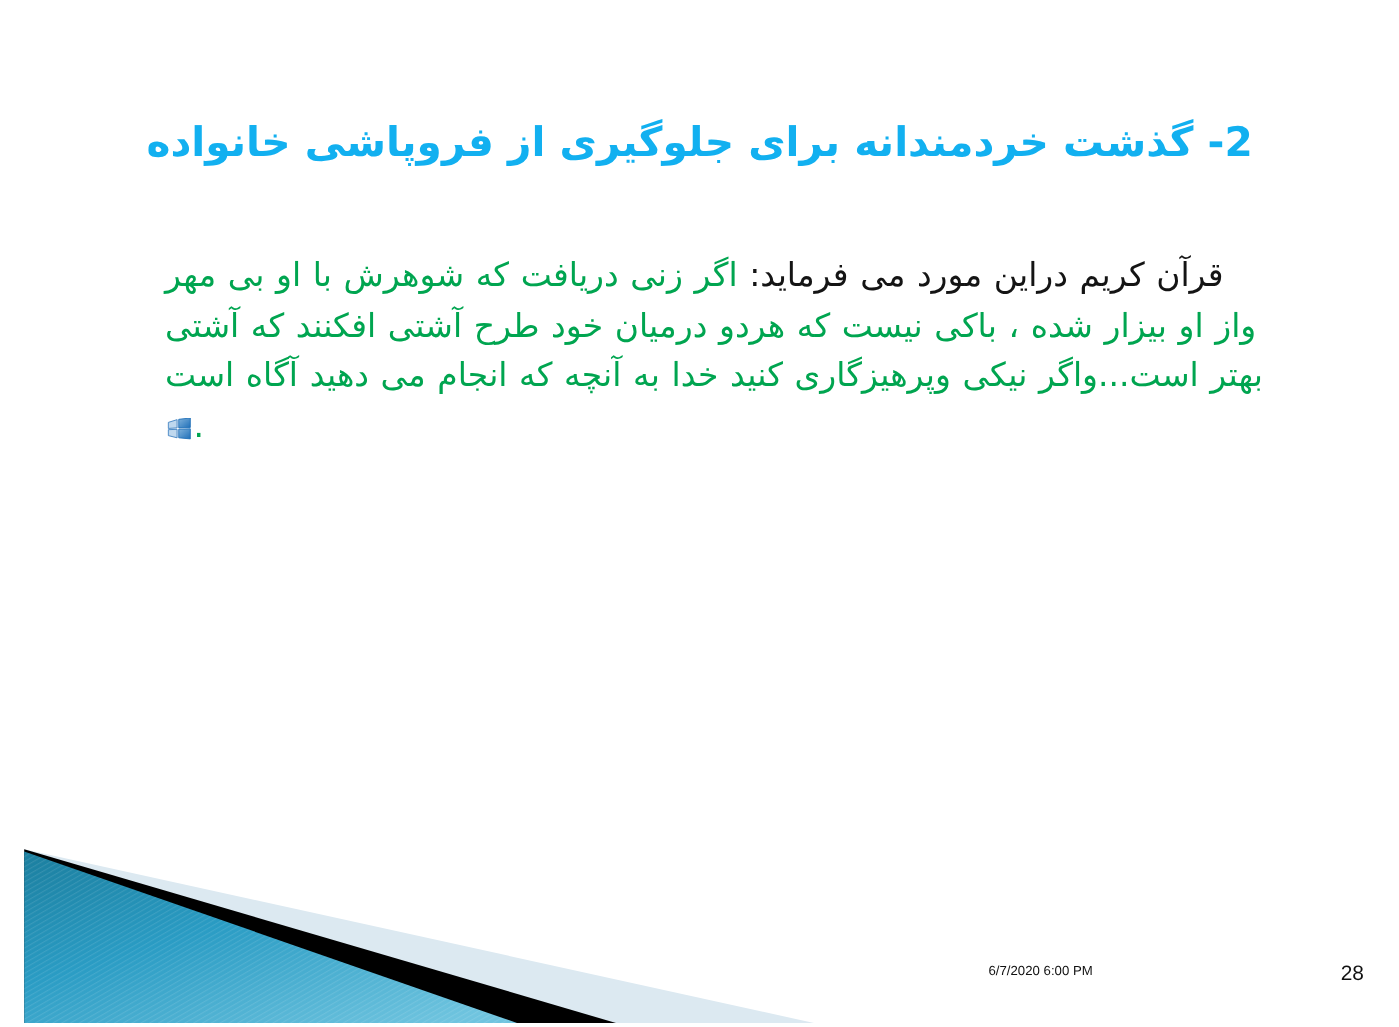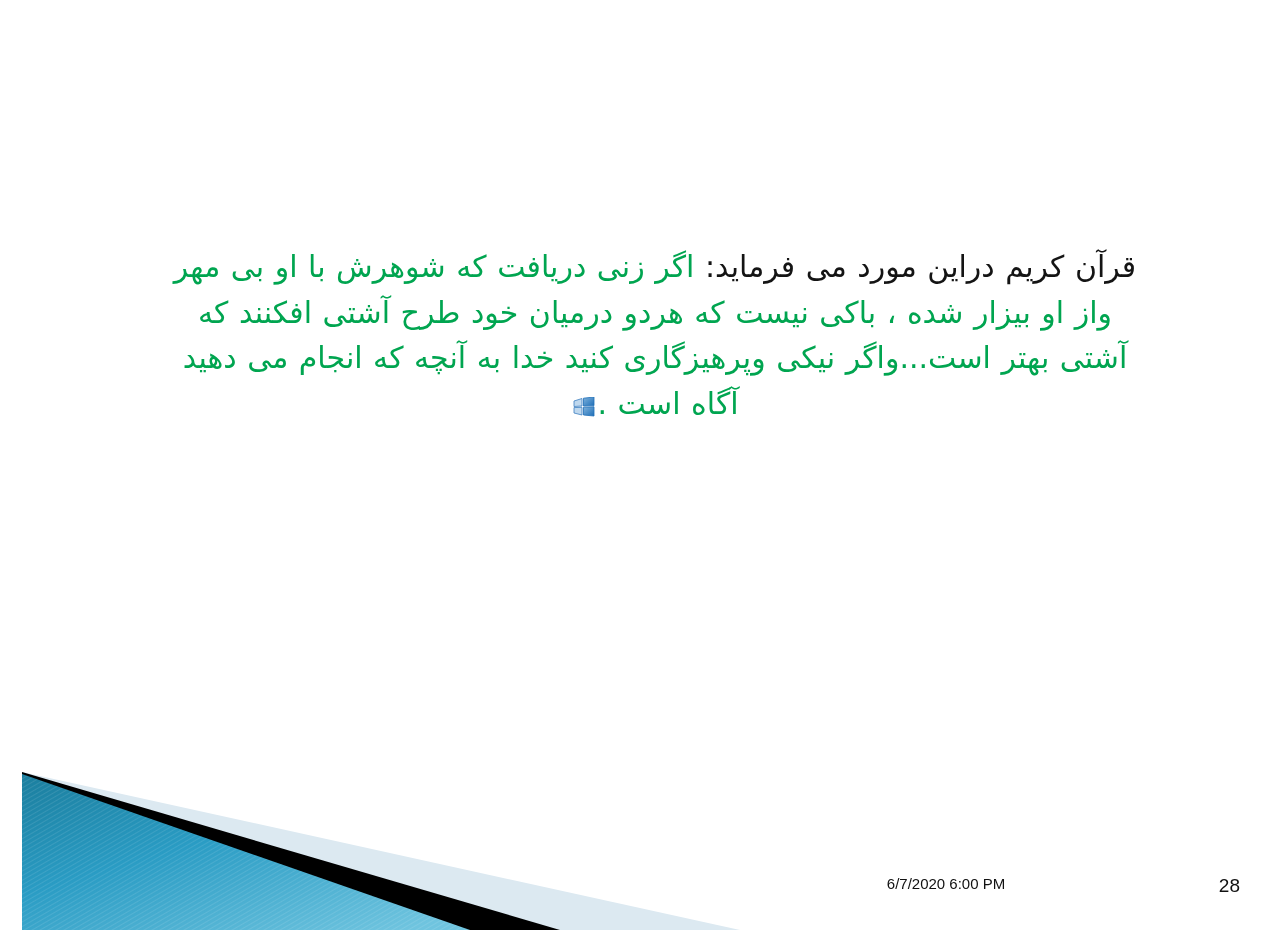--- a/index.html
+++ b/index.html
@@ -52,22 +52,22 @@
     direction: rtl;
     text-align: right;
   }
 
   .body-para {
     direction: rtl;
     unicode-bidi: isolate;
     font-size: 30px;
     line-height: 1.52;
     color: #00A550;
-    margin: 16px;
-    text-align: center;
+    margin: 0;
+    text-align: left;
     word-spacing: 1px;
   }
 
   .lead-dark {
     color: #141414;
   }
 
   
   .pane-bullet {
     display: inline-block;
@@ -88,41 +88,44 @@
   }
 
   
   .footer-date {
     position: absolute;
     left: 50%;
     transform: translateX(-50%);
     margin-left: 310px;
     top: 875px;
     direction: ltr;
-    font-size: 15px;
+    font-size: 12px;
     color: #111111;
     font-family: "Liberation Sans", sans-serif;
     white-space: nowrap;
   }
 
   .footer-number {
     position: absolute;
     right: 32px;
     top: 875px;
     direction: ltr;
     font-size: 19px;
     color: #111111;
     font-family: "Liberation Sans", sans-serif;
   }
 </style>
 </head>
 <body>
 
 <div id="slide">
 
+  <div class="title-block">
+    <div class="title-text">2- گذشت خردمندانه برای جلوگیری از فروپاشی خانواده</div>
+  </div>
 
   <div class="body-block">
     <p class="body-para"><span class="lead-dark">قرآن کریم دراین مورد می فرماید:</span><span> اگر زنی دریافت که شوهرش با او بی مهر واز او بیزار شده ، باکی نیست که هردو درمیان خود طرح آشتی افکنند که آشتی بهتر است...واگر نیکی وپرهیزگاری کنید خدا به آنچه که انجام می دهید آگاه است .</span><span class="pane-bullet"><svg viewBox="0 0 22 20" width="22" height="20" aria-hidden="true">
           <defs>
             <linearGradient id="paneGrad" x1="0" y1="0" x2="1" y2="1">
               <stop offset="0%" stop-color="#7FB2DC"></stop>
               <stop offset="100%" stop-color="#1F6FB8"></stop>
             </linearGradient>
           </defs>
           <path d="M1 4 L9 1.5 L9 9 L1 9.5 Z" fill="#BFD8EE" stroke="#3C7FC0" stroke-width="0.8"></path>

